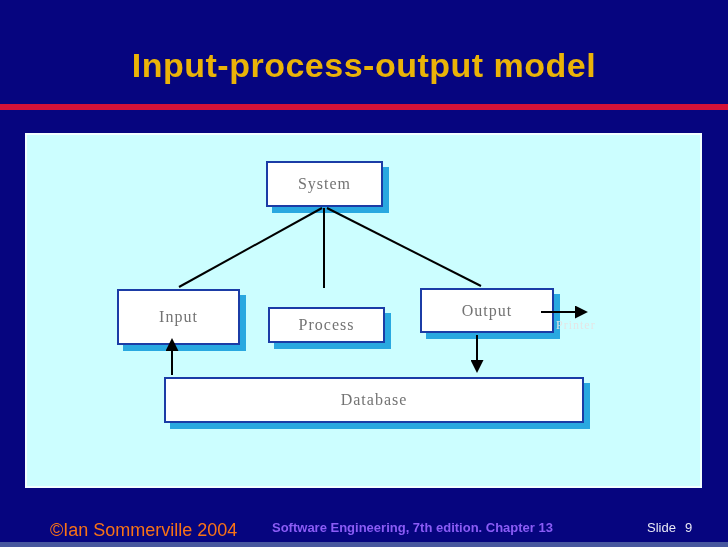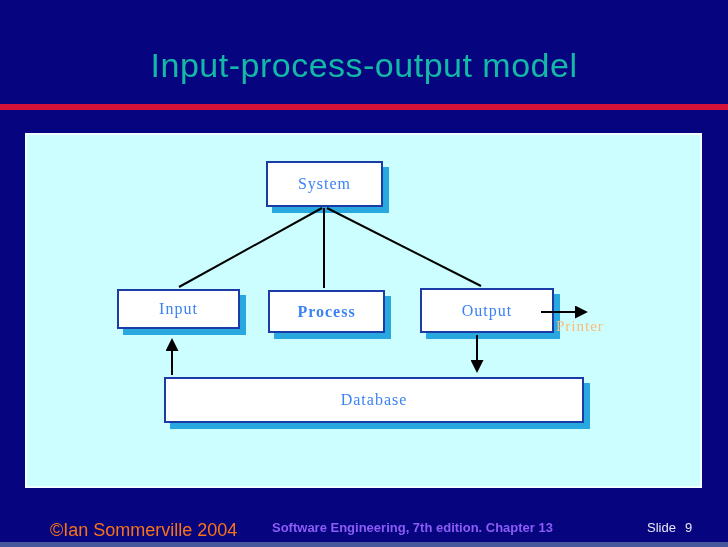--- a/index.html
+++ b/index.html
@@ -3,49 +3,49 @@
 <meta charset="utf-8">
 <style>
   html,body{margin:0;padding:0;}
   body{
     width:728px;height:547px;position:relative;overflow:hidden;
     background:#06057F;
     font-family:"Liberation Sans", sans-serif;
   }
   .slide-title{
     position:absolute;left:0;top:46px;width:728px;text-align:center;
-    color:#14b8a6;font-size:34px;font-weight:400;letter-spacing:0.5px;
+    color:#eab308;font-size:34px;font-weight:700;letter-spacing:0.5px;
   }
   .accent-rule{
     position:absolute;left:0;top:104px;width:728px;height:6px;
     background:#D41238;
   }
   .content-panel{
     position:absolute;left:25px;top:133px;width:677px;height:355px;
     background:#CCFEFF;border:2px solid #F2FFFF;box-sizing:border-box;
   }
   .node{
     position:absolute;background:#FFFFFF;border:2px solid #1B3CA6;
     box-shadow:6px 6px 0 #29A8E0;box-sizing:border-box;
     display:flex;align-items:center;justify-content:center;
-    font-family:"Liberation Serif", serif;font-size:16px;color:#3b82f6;
+    font-family:"Liberation Serif", serif;font-size:16px;color:#737373;
     letter-spacing:1px;
   }
   .node-system  {left:266px;top:161px;width:117px;height:46px;}
-  .node-input   {left:117px;top:289px;width:123px;height:40px;}
-  .node-process {left:268px;top:290px;width:117px;height:43px;font-weight:bold;}
+  .node-input   {left:117px;top:289px;width:123px;height:56px;}
+  .node-process {left:268px;top:307px;width:117px;height:36px;}
   .node-output  {left:420px;top:288px;width:134px;height:45px;}
   .node-database{left:120px;top:377px;width:420px;height:46px;margin-left:44px;}
   .connector-layer{
     position:absolute;left:0;top:0;width:728px;height:547px;
     pointer-events:none;
   }
   .printer-label{
     position:absolute;left:556px;top:318px;
-    font-family:"Liberation Serif", serif;font-size:15px;color:#fdba74;
+    font-family:"Liberation Serif", serif;font-size:12px;color:#e5e5e5;
     letter-spacing:1px;
   }
   .footer-copyright{
     position:absolute;left:50px;top:520px;color:#f97316;font-size:18px;
   }
   .footer-center{
     position:absolute;left:272px;top:520px;color:#8b5cf6;font-size:13px;
     font-weight:bold;
   }
   .footer-slide{

